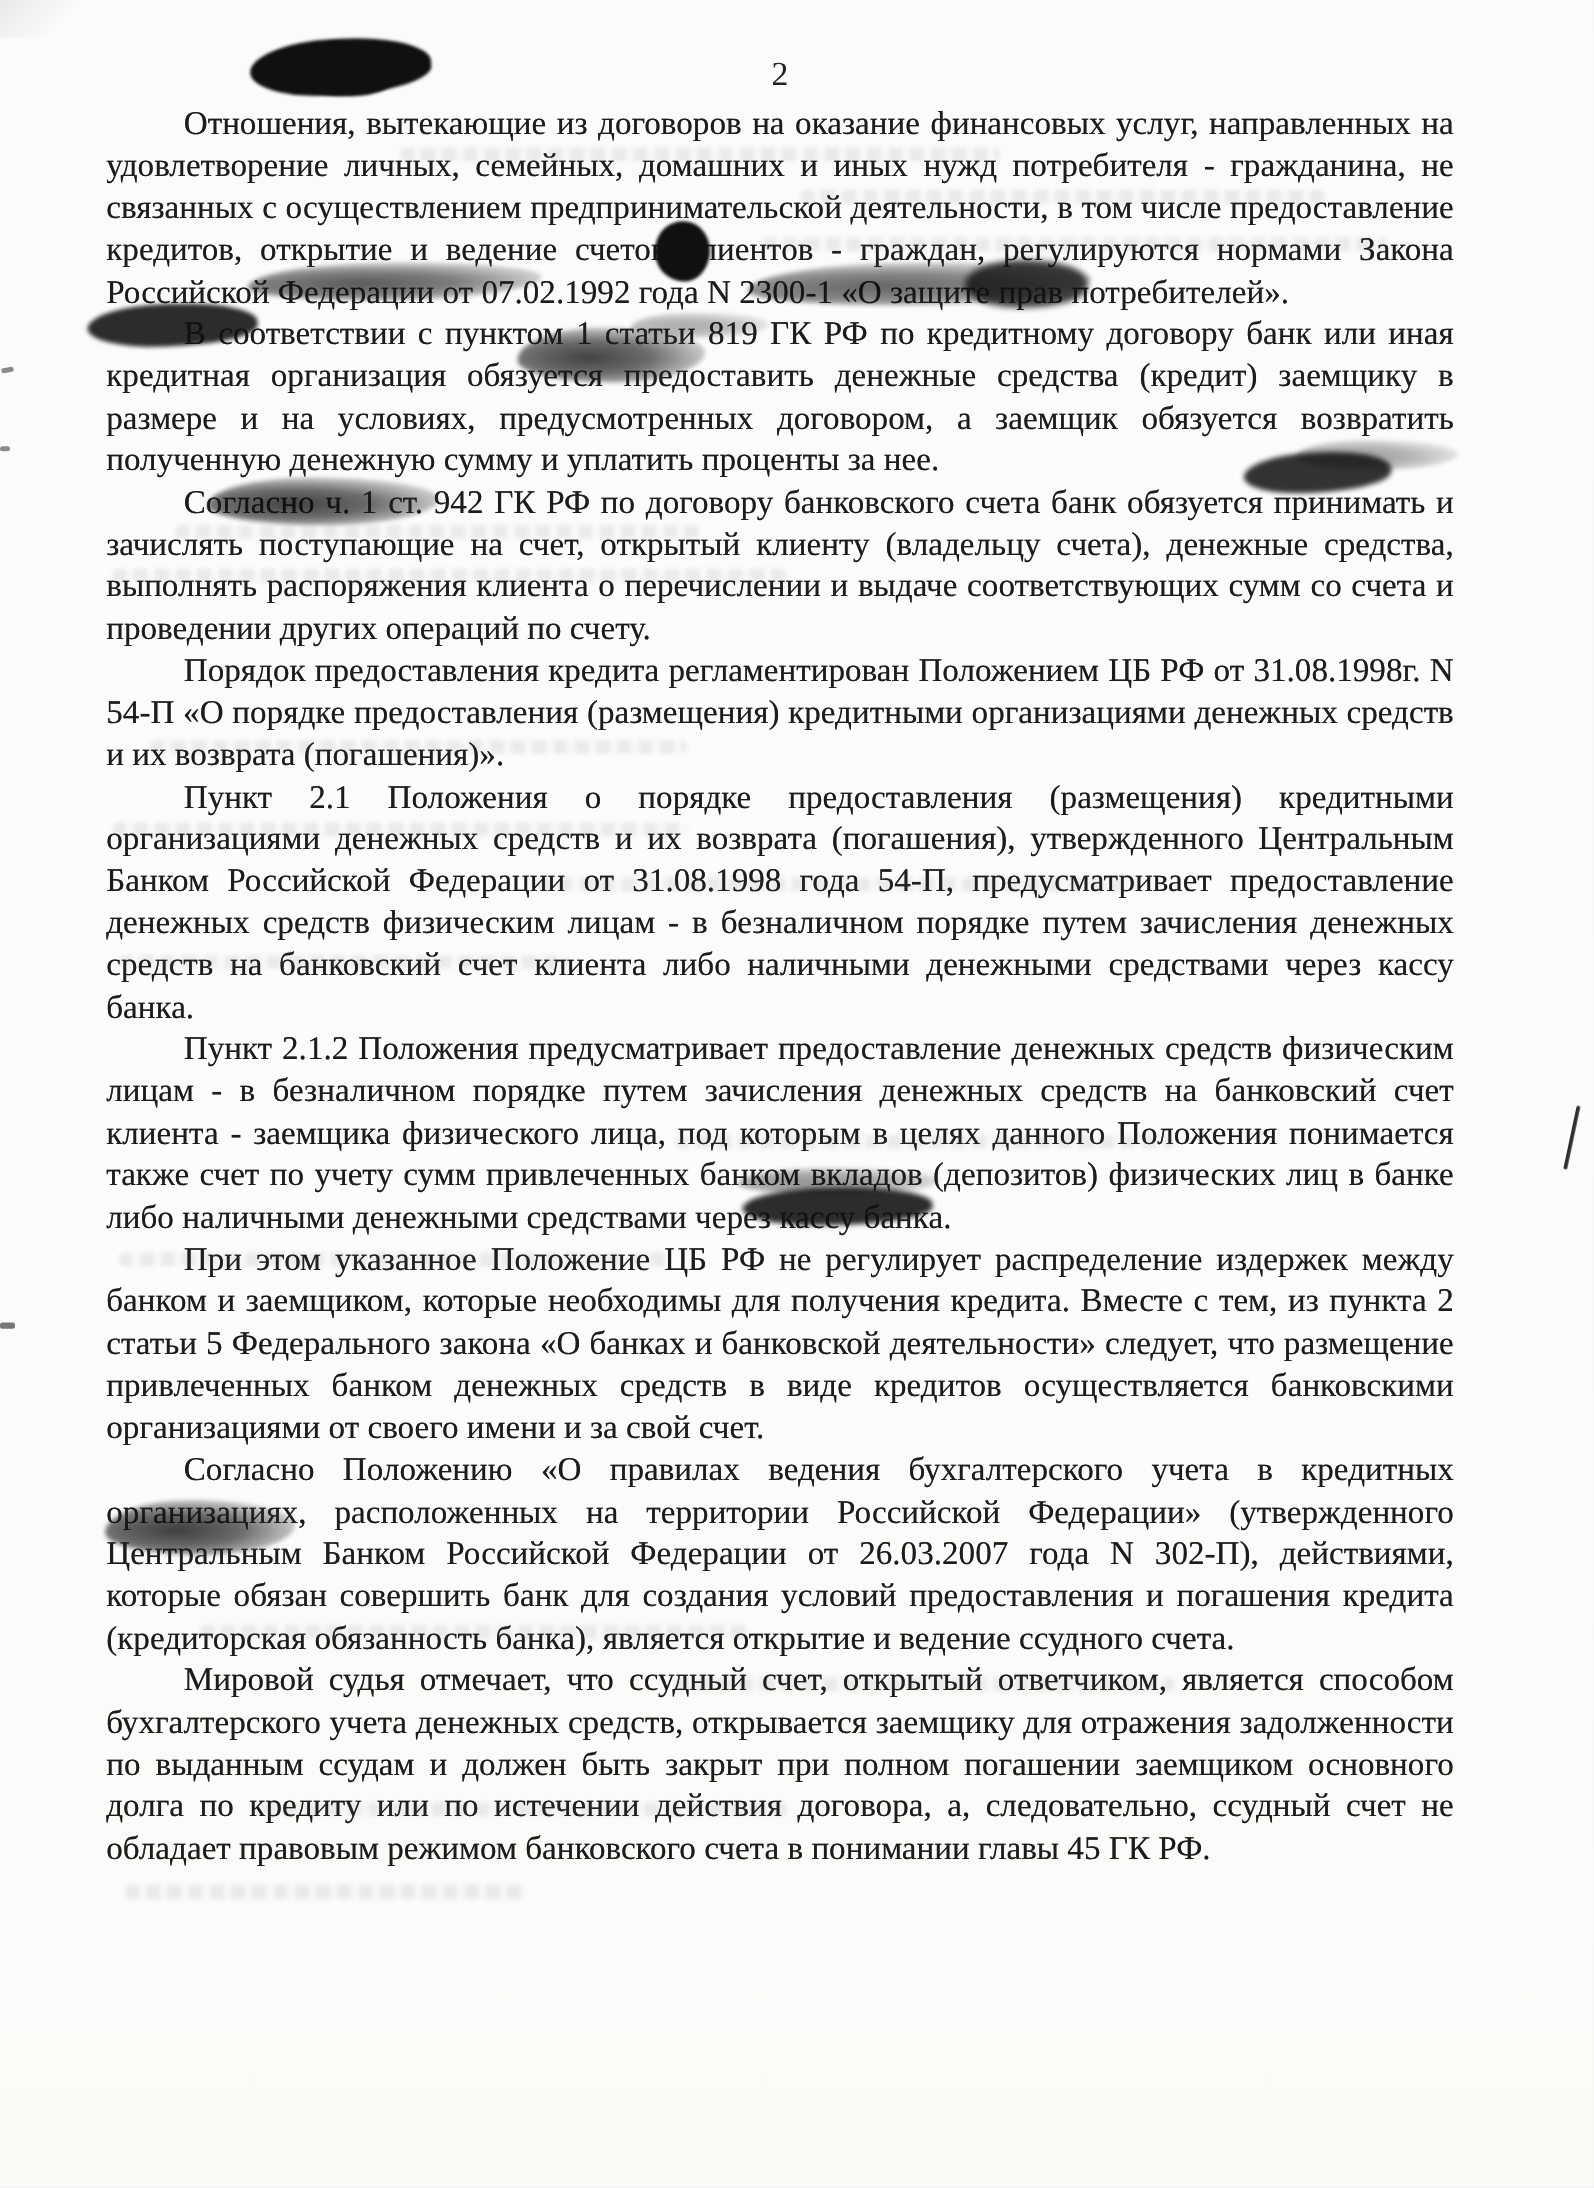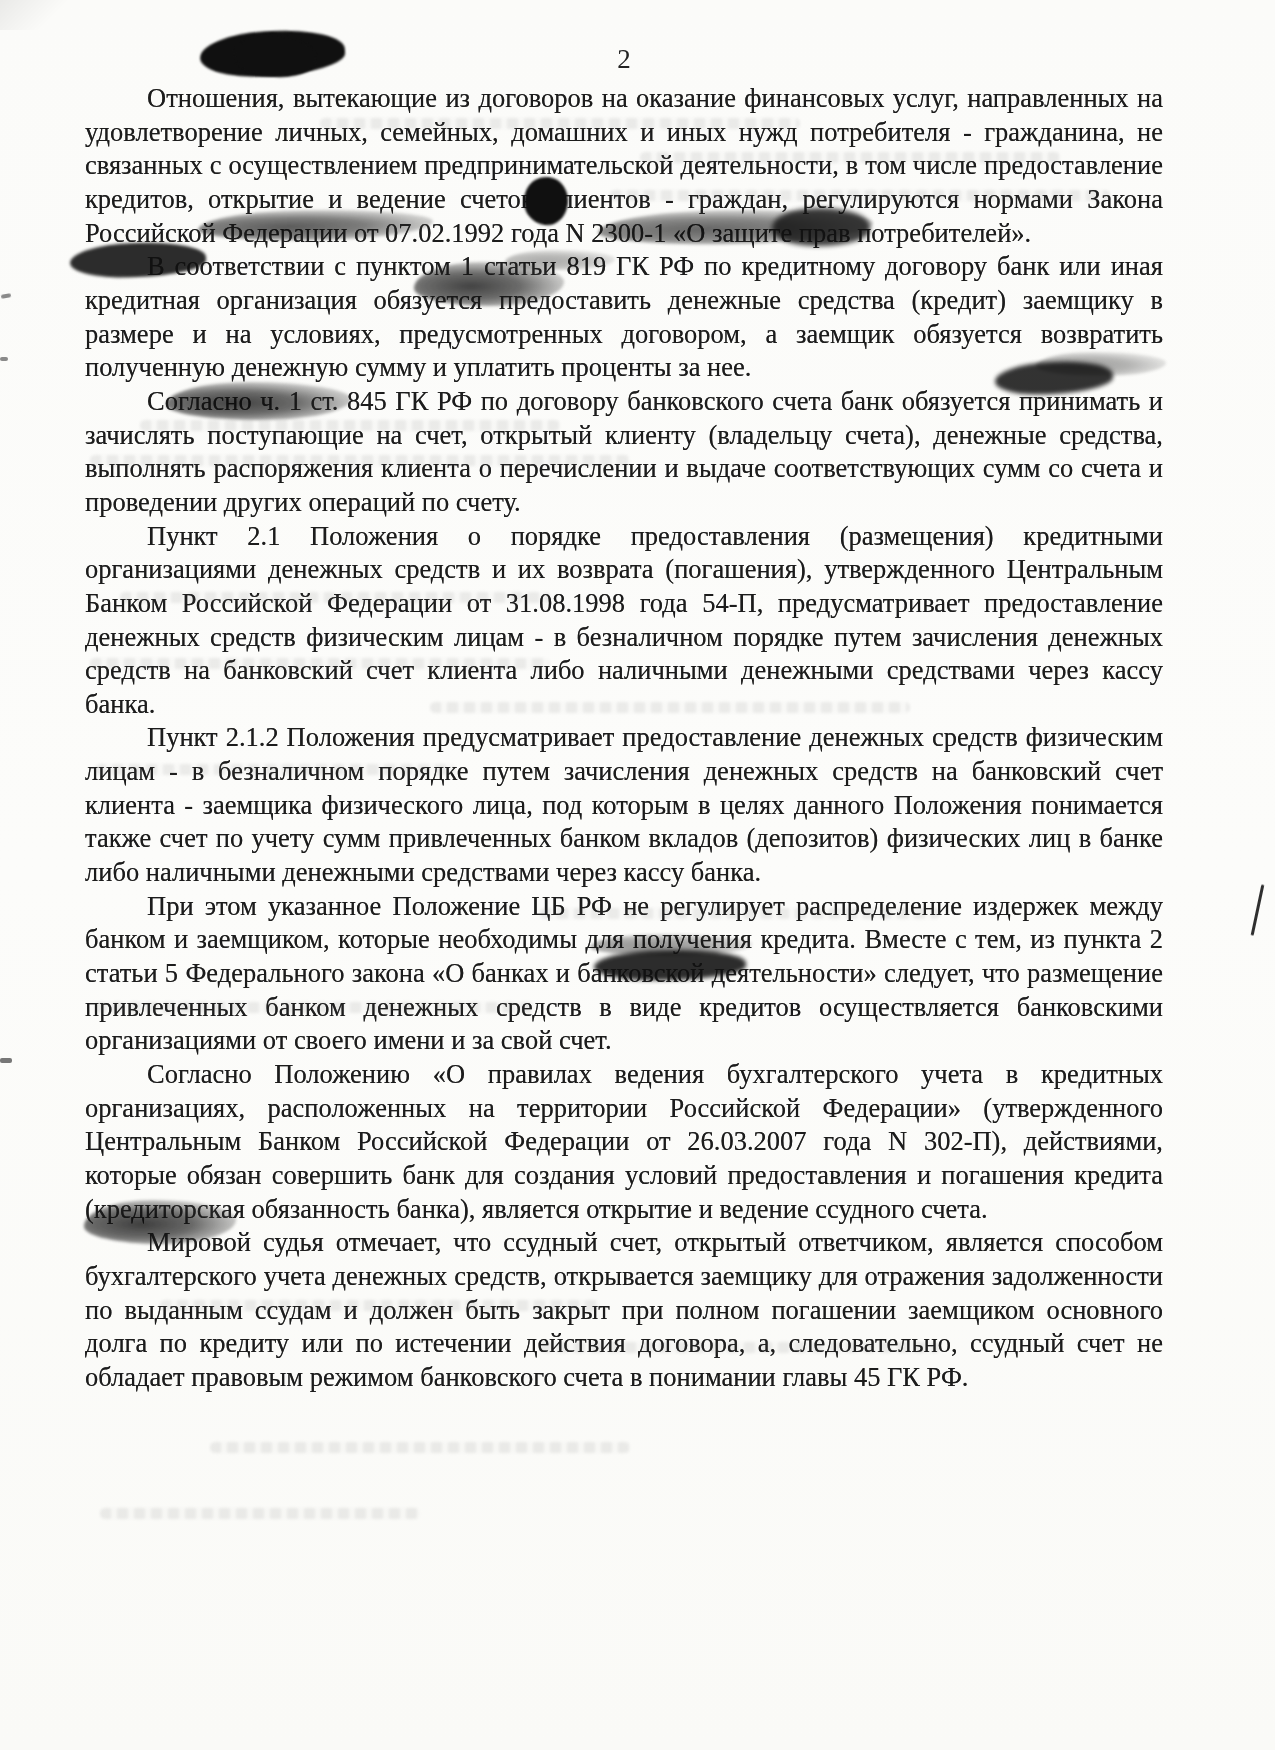--- a/index.html
+++ b/index.html
@@ -58,21 +58,22 @@
 
 <div class="page">
 
   <div class="corner-shade"></div>
 
   <div class="pageno">2</div>
 
   <div class="textblock">
       <p class="para">Отношения, вытекающие из договоров на оказание финансовых услуг, направленных на удовлетворение личных, семейных, домашних и иных нужд потребителя - гражданина, не связанных с осуществлением предпринимательской деятельности, в том числе предоставление кредитов, открытие и ведение счетов клиентов - граждан, регулируются нормами Закона Российской Федерации от 07.02.1992 года N 2300-1 «О защите прав потребителей».</p>
       <p class="para">В соответствии с пунктом 1 статьи 819 ГК РФ по кредитному договору банк или иная кредитная организация обязуется предоставить денежные средства (кредит) заемщику в размере и на условиях, предусмотренных договором, а заемщик обязуется возвратить полученную денежную сумму и уплатить проценты за нее.</p>
-      <p class="para">Согласно ч. 1 ст. 845 ГК РФ по договору банковского счета банк обязуется принимать и зачислять поступающие на счет, открытый клиенту (владельцу счета), денежные средства, выполнять распоряжения клиента о перечислении и выдаче соответствующих сумм со счета и проведении других операций по счету.</p>
+      <p class="para">Согласно ч. 1 ст. 942 ГК РФ по договору банковского счета банк обязуется принимать и зачислять поступающие на счет, открытый клиенту (владельцу счета), денежные средства, выполнять распоряжения клиента о перечислении и выдаче соответствующих сумм со счета и проведении других операций по счету.</p>
+      <p class="para">Порядок предоставления кредита регламентирован Положением ЦБ РФ от 31.08.1998г. N 54-П «О порядке предоставления (размещения) кредитными организациями денежных средств и их возврата (погашения)».</p>
       <p class="para">Пункт 2.1 Положения о порядке предоставления (размещения) кредитными организациями денежных средств и их возврата (погашения), утвержденного Центральным Банком Российской Федерации от 31.08.1998 года 54-П, предусматривает предоставление денежных средств физическим лицам - в безналичном порядке путем зачисления денежных средств на банковский счет клиента либо наличными денежными средствами через кассу банка.</p>
       <p class="para">Пункт 2.1.2 Положения предусматривает предоставление денежных средств физическим лицам - в безналичном порядке путем зачисления денежных средств на банковский счет клиента - заемщика физического лица, под которым в целях данного Положения понимается также счет по учету сумм привлеченных банком вкладов (депозитов) физических лиц в банке либо наличными денежными средствами через кассу банка.</p>
       <p class="para">При этом указанное Положение ЦБ РФ не регулирует распределение издержек между банком и заемщиком, которые необходимы для получения кредита. Вместе с тем, из пункта 2 статьи 5 Федерального закона «О банках и банковской деятельности» следует, что размещение привлеченных банком денежных средств в виде кредитов осуществляется банковскими организациями от своего имени и за свой счет.</p>
       <p class="para">Согласно Положению «О правилах ведения бухгалтерского учета в кредитных организациях, расположенных на территории Российской Федерации» (утвержденного Центральным Банком Российской Федерации от 26.03.2007 года N 302-П), действиями, которые обязан совершить банк для создания условий предоставления и погашения кредита (кредиторская обязанность банка), является открытие и ведение ссудного счета.</p>
       <p class="para">Мировой судья отмечает, что ссудный счет, открытый ответчиком, является способом бухгалтерского учета денежных средств, открывается заемщику для отражения задолженности по выданным ссудам и должен быть закрыт при полном погашении заемщиком основного долга по кредиту или по истечении действия договора, а, следовательно, ссудный счет не обладает правовым режимом банковского счета в понимании главы 45 ГК РФ.</p>
     </div>
 
   <div class="blot" style="left:200px;top:31px;width:145px;height:45px;transform:rotate(-3deg);"></div>
   <div class="blot" style="left:234px;top:35px;width:82px;height:42px;transform:rotate(4deg);"></div>
 

